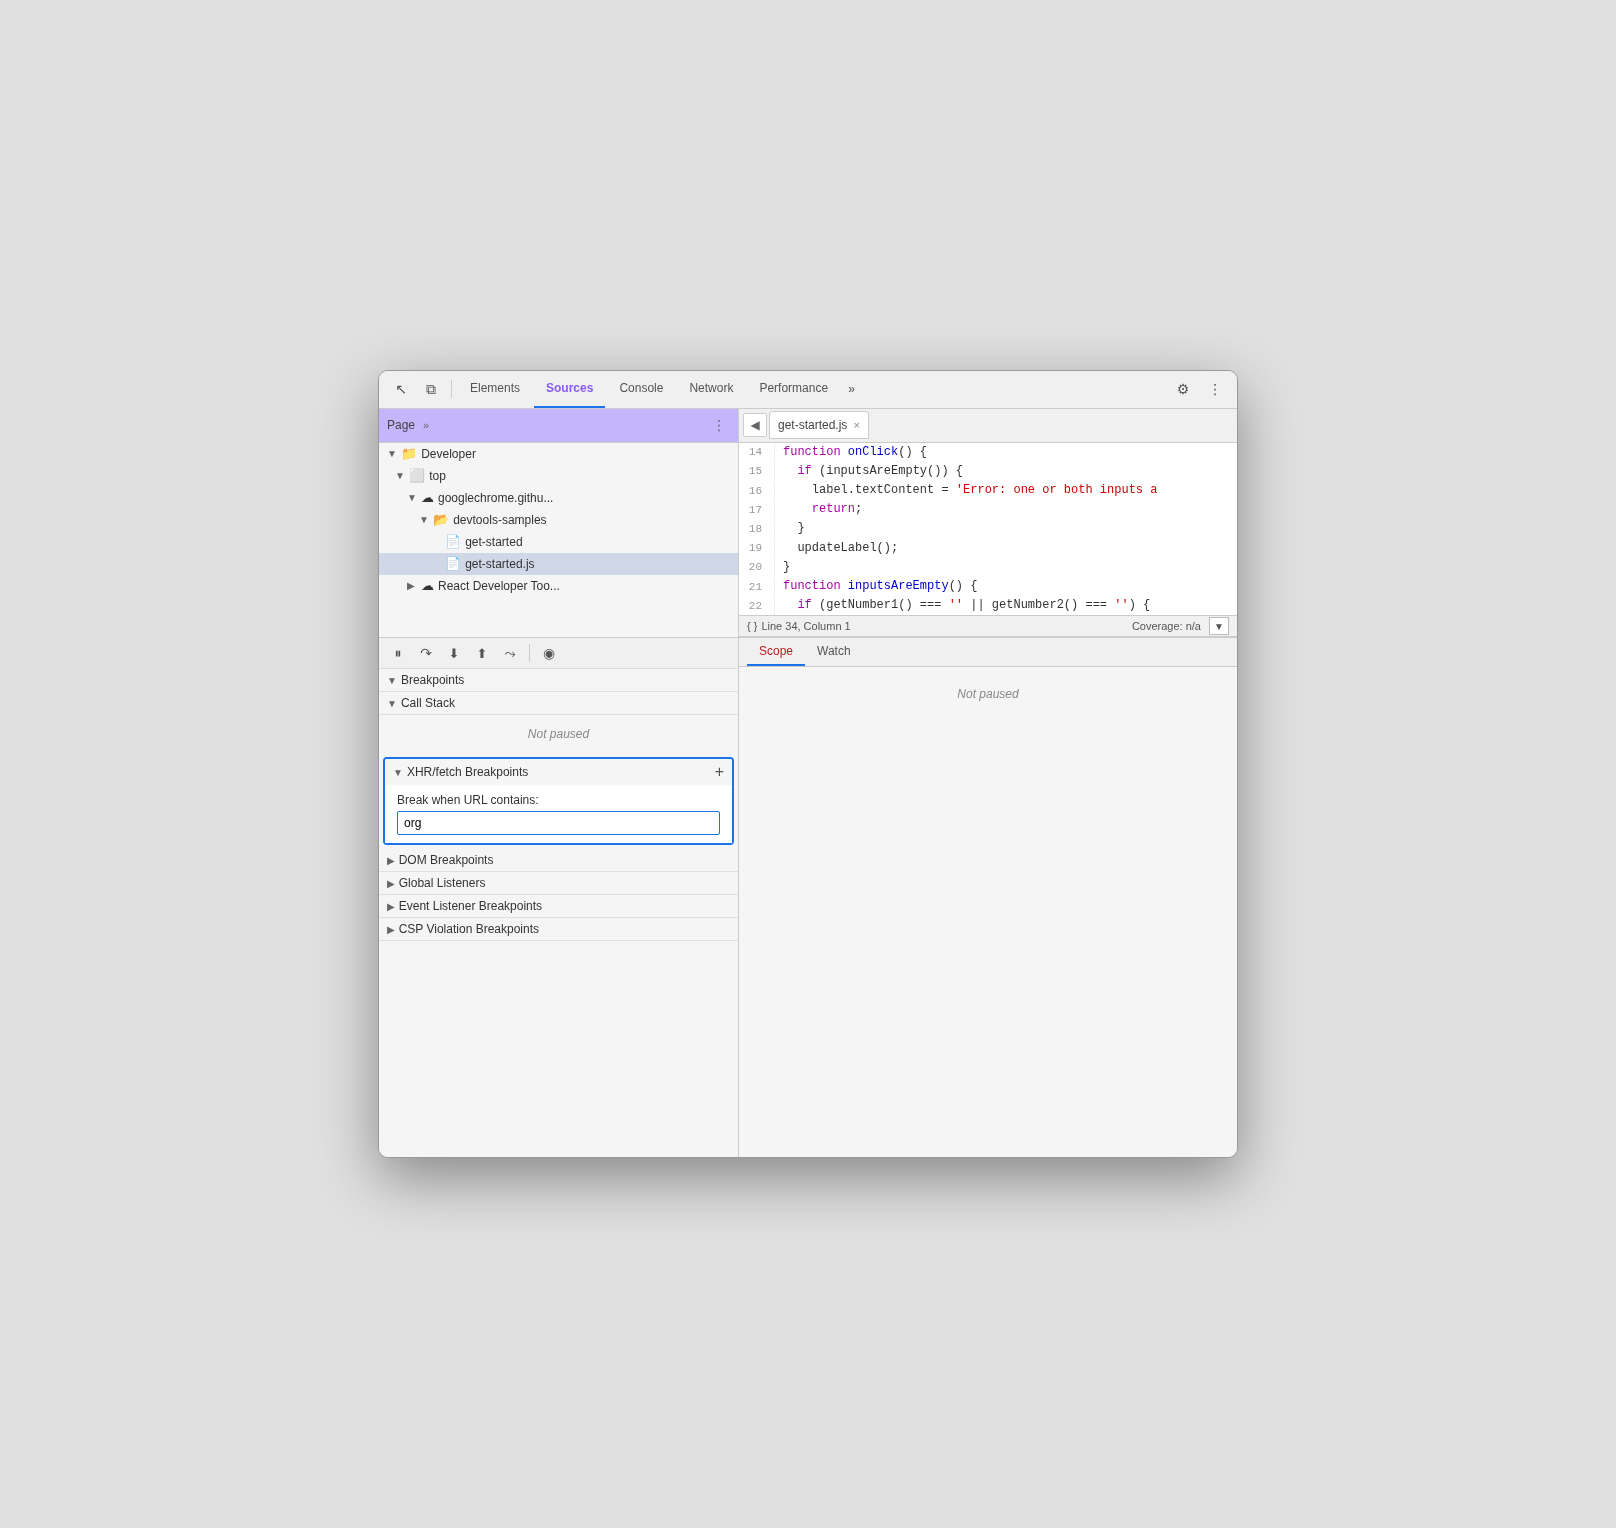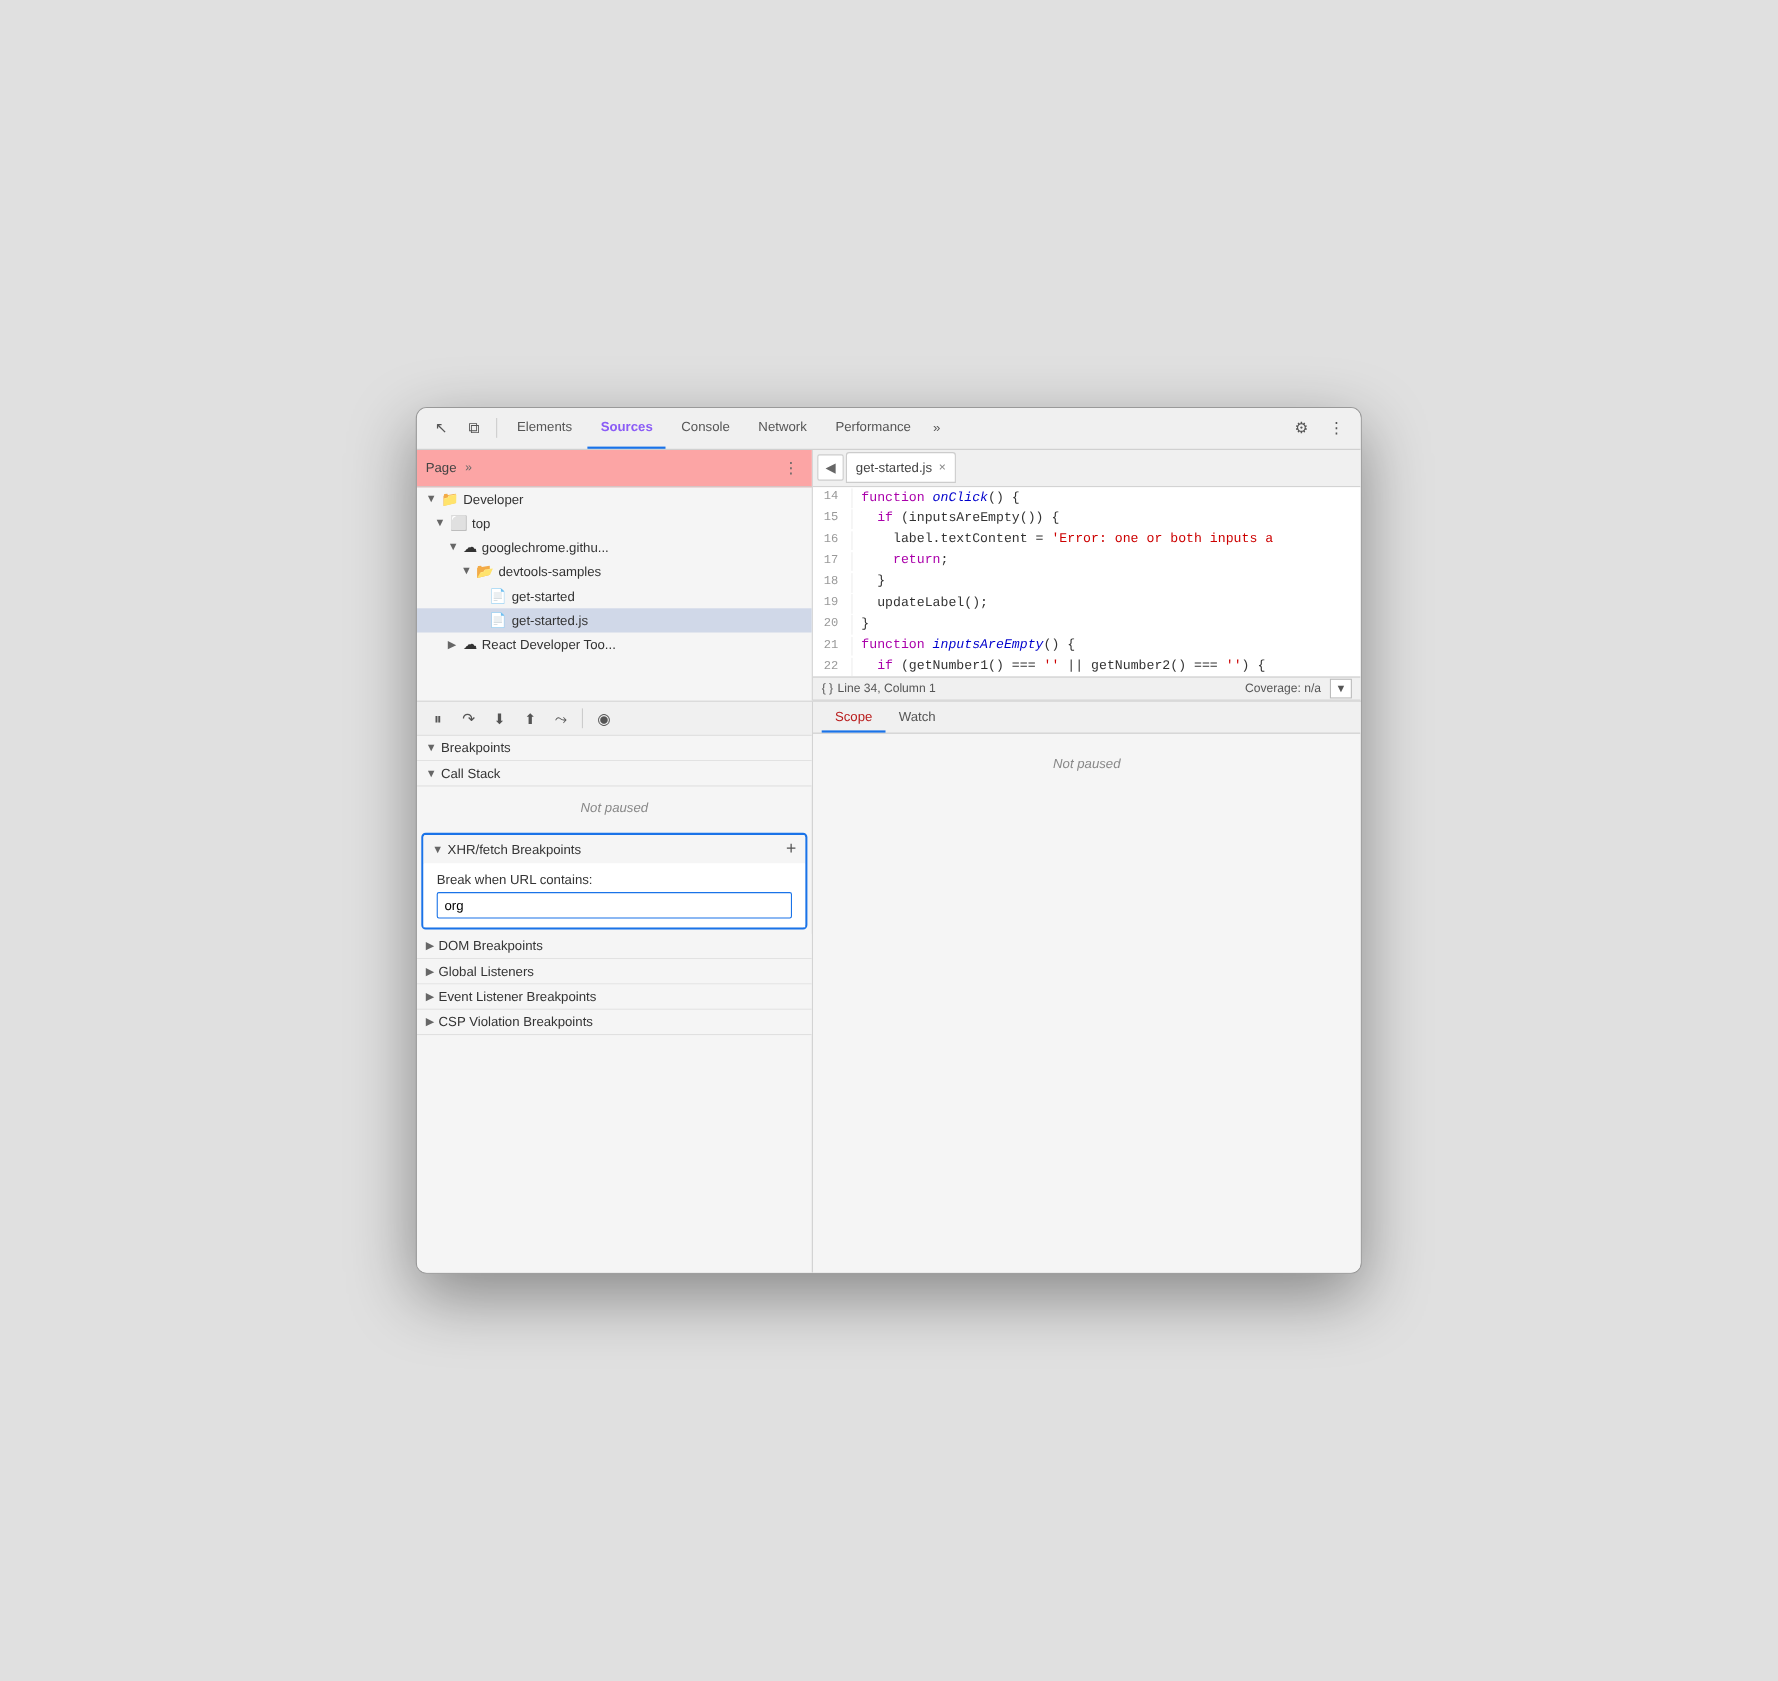--- a/index.html
+++ b/index.html
@@ -124,21 +124,21 @@
       display: flex;
       flex-direction: column;
       background: #f5f5f5;
     }
     .left-panel-header {
       display: flex;
       align-items: center;
       padding: 0 8px;
       height: 34px;
       border-bottom: 1px solid #ccc;
-      background: #fca5a5;
+      background: #c4b5fd;
       gap: 4px;
     }
     .panel-header-label {
       font-size: 12px;
       color: #444;
       font-weight: 500;
     }
     .panel-header-more {
       font-size: 11px;
       color: #666;
@@ -239,21 +239,21 @@
       text-align: right;
       padding-right: 12px;
       color: #999;
       font-size: 11px;
       user-select: none;
       border-right: 1px solid #eee;
       margin-right: 8px;
     }
     .code-content { color: #333; white-space: pre; }
     .kw { color: #aa00aa; font-weight: normal; }
-    .fn { color: #0000cc; font-style: italic; }
+    .fn { color: #0000cc; }
     .str { color: #cc0000; }
     .status-bar {
       height: 22px;
       background: #f0f0f0;
       border-top: 1px solid #ccc;
       border-bottom: 1px solid #ccc;
       display: flex;
       align-items: center;
       padding: 0 8px;
       font-size: 11px;

